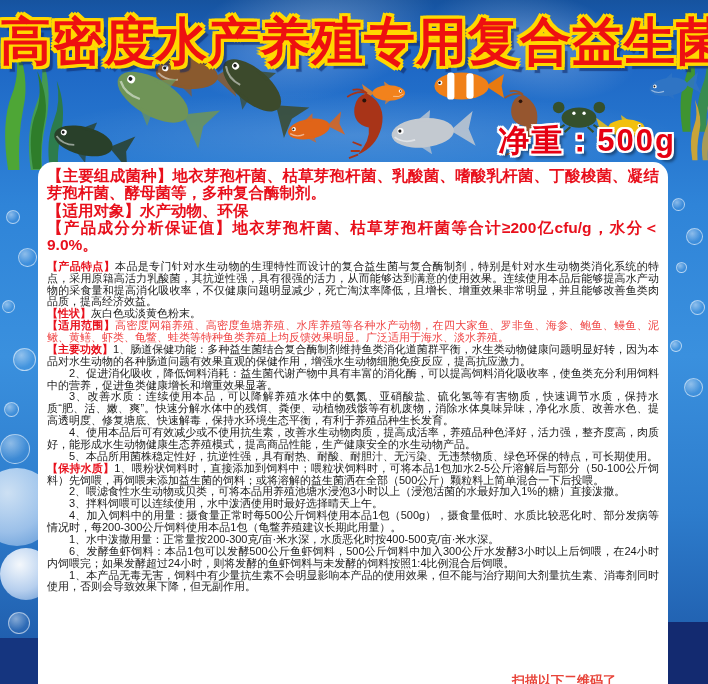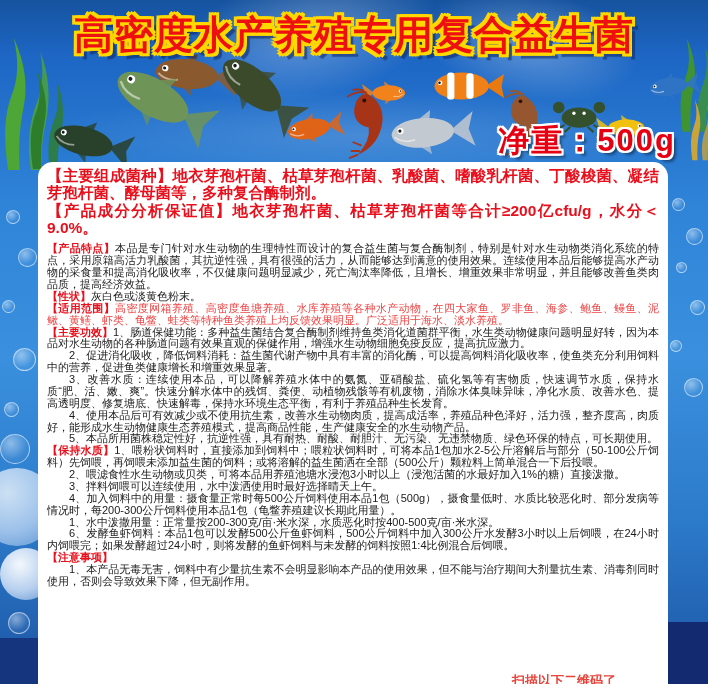--- a/index.html
+++ b/index.html
@@ -9,21 +9,21 @@
     background:linear-gradient(180deg,#16539f 0%,#1d66c4 8%,#2f84d8 30%,#3a90de 52%,#2d7ccc 75%,#1c55a4 100%);
   }
   
   .ray{position:absolute;background:radial-gradient(ellipse at center,rgba(255,255,255,.30),rgba(255,255,255,0) 70%);pointer-events:none;}
   .r1{left:180px;top:-30px;width:260px;height:130px;transform:rotate(-12deg);}
   .r2{left:420px;top:-10px;width:220px;height:110px;transform:rotate(10deg);}
   .r3{left:40px;top:90px;width:640px;height:90px;opacity:.5;}
   
   .title{
     position:absolute;left:0;top:8px;width:708px;text-align:center;
-    font-size:39px;font-weight:900;letter-spacing:1px;color:#ee1010;white-space:nowrap;
+    font-size:51px;font-weight:900;letter-spacing:1px;color:#ee1010;white-space:nowrap;
     text-shadow:
       -3px -3px 0 #ffd800, 0 -3px 0 #ffd800, 3px -3px 0 #ffd800,
       -3px 0 0 #ffd800, 3px 0 0 #ffd800,
       -3px 3px 0 #ffd800, 0 3px 0 #ffd800, 3px 3px 0 #ffd800,
       -2px 2px 0 #ffd800, 2px -2px 0 #ffd800,
       6px 6px 1px rgba(15,35,95,.55);
   }
   .netweight{
     position:absolute;right:32px;top:120px;
     font-size:31px;font-weight:700;color:#e60012;letter-spacing:2px;white-space:nowrap;
@@ -175,20 +175,21 @@
   <div class="bubble" style="left:690px;top:300px;width:13px;height:13px"></div>
   <div class="bubble" style="left:670px;top:340px;width:10px;height:10px"></div>
   <div class="bubble" style="left:684px;top:378px;width:17px;height:17px"></div>
   <div class="corner-dark"></div>
   <div class="corner-dark-l"></div>
 
   <div class="panel">
 
     <div class="redblock">
       <p><span class="hd">【主要组成菌种】</span><span>地衣芽孢杆菌、枯草芽孢杆菌、乳酸菌、嗜酸乳杆菌、丁酸梭菌、凝结芽孢杆菌、酵母菌等，多种复合酶制剂。</span></p>
+      <p><span class="hd">【适用对象】</span><span>水产动物、环保</span></p>
       <p><span class="hd">【产品成分分析保证值】</span><span>地衣芽孢杆菌、枯草芽孢杆菌等合计≥200亿cfu/g，水分＜9.0%。</span></p>
     </div>
 
     <div class="body-sec">
       <p><span class="hd">【产品特点】</span><span>本品是专门针对水生动物的生理特性而设计的复合益生菌与复合酶制剂，特别是针对水生动物类消化系统的特点，采用原籍高活力乳酸菌，其抗逆性强，具有很强的活力，从而能够达到满意的使用效果。连续使用本品后能够提高水产动物的采食量和提高消化吸收率，不仅健康问题明显减少，死亡淘汰率降低，且增长、增重效果非常明显，并且能够改善鱼类肉品质，提高经济效益。</span></p>
       <p><span class="hd">【性状】</span><span>灰白色或淡黄色粉末。</span></p>
       <p><span class="hd">【适用范围】</span><span class="maroon">高密度网箱养殖、高密度鱼塘养殖、水库养殖等各种水产动物，在四大家鱼、罗非鱼、海参、鲍鱼、鳗鱼、泥鳅、黄鳝、虾类、龟鳖、蛙类等特种鱼类养殖上均反馈效果明显。广泛适用于海水、淡水养殖。</span></p>
 
       <p><span class="hd">【主要功效】</span><span>1、肠道保健功能：多种益生菌结合复合酶制剂维持鱼类消化道菌群平衡，水生类动物健康问题明显好转，因为本品对水生动物的各种肠道问题有效果直观的保健作用，增强水生动物细胞免疫反应，提高抗应激力。</span></p>
       <p class="ind">2、促进消化吸收，降低饲料消耗：益生菌代谢产物中具有丰富的消化酶，可以提高饲料消化吸收率，使鱼类充分利用饲料中的营养，促进鱼类健康增长和增重效果显著。</p>
@@ -196,21 +197,20 @@
       <p class="ind">4、使用本品后可有效减少或不使用抗生素，改善水生动物肉质，提高成活率，养殖品种色泽好，活力强，整齐度高，肉质好，能形成水生动物健康生态养殖模式，提高商品性能，生产健康安全的水生动物产品。</p>
       <p class="ind">5、本品所用菌株稳定性好，抗逆性强，具有耐热、耐酸、耐胆汁、无污染、无违禁物质、绿色环保的特点，可长期使用。</p>
 
       <p><span class="hd">【保持水质】</span><span>1、喂粉状饲料时，直接添加到饲料中；喂粒状饲料时，可将本品1包加水2-5公斤溶解后与部分（50-100公斤饲料）先饲喂，再饲喂未添加益生菌的饲料；或将溶解的益生菌洒在全部（500公斤）颗粒料上简单混合一下后投喂。</span></p>
       <p class="ind">2、喂滤食性水生动物或贝类，可将本品用养殖池塘水浸泡3小时以上（浸泡活菌的水最好加入1%的糖）直接泼撒。</p>
       <p class="ind">3、拌料饲喂可以连续使用，水中泼洒使用时最好选择晴天上午。</p>
       <p class="ind">4、加入饲料中的用量：摄食量正常时每500公斤饲料使用本品1包（500g），摄食量低时、水质比较恶化时、部分发病等情况时，每200-300公斤饲料使用本品1包（龟鳖养殖建议长期此用量）。</p>
       <p class="ind">1、水中泼撒用量：正常量按200-300克/亩·米水深，水质恶化时按400-500克/亩·米水深。</p>
       <p class="ind">6、发酵鱼虾饲料：本品1包可以发酵500公斤鱼虾饲料，500公斤饲料中加入300公斤水发酵3小时以上后饲喂，在24小时内饲喂完；如果发酵超过24小时，则将发酵的鱼虾饲料与未发酵的饲料按照1:4比例混合后饲喂。</p>
 
-      <p><span class="hd">【注意事项】</span></p>
       <p class="ind">1、本产品无毒无害，饲料中有少量抗生素不会明显影响本产品的使用效果，但不能与治疗期间大剂量抗生素、消毒剂同时使用，否则会导致效果下降，但无副作用。</p>
 
     </div>
   </div>
 
   <div class="scan-note">扫描以下二维码了</div>
 
 </div>
 
 </body></html>

